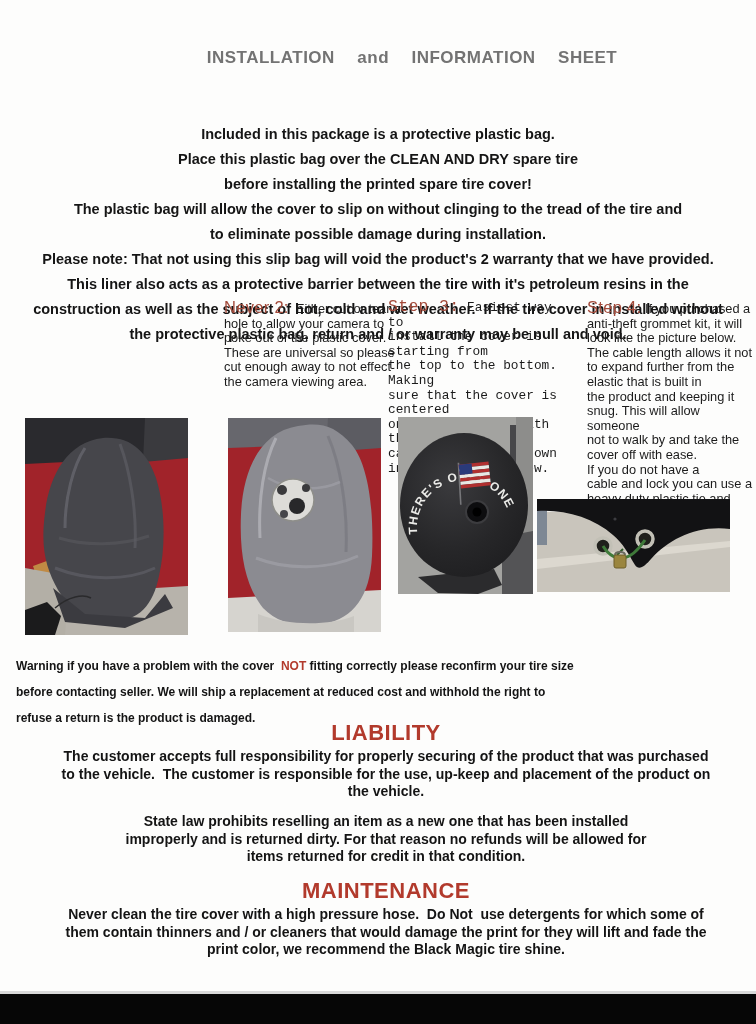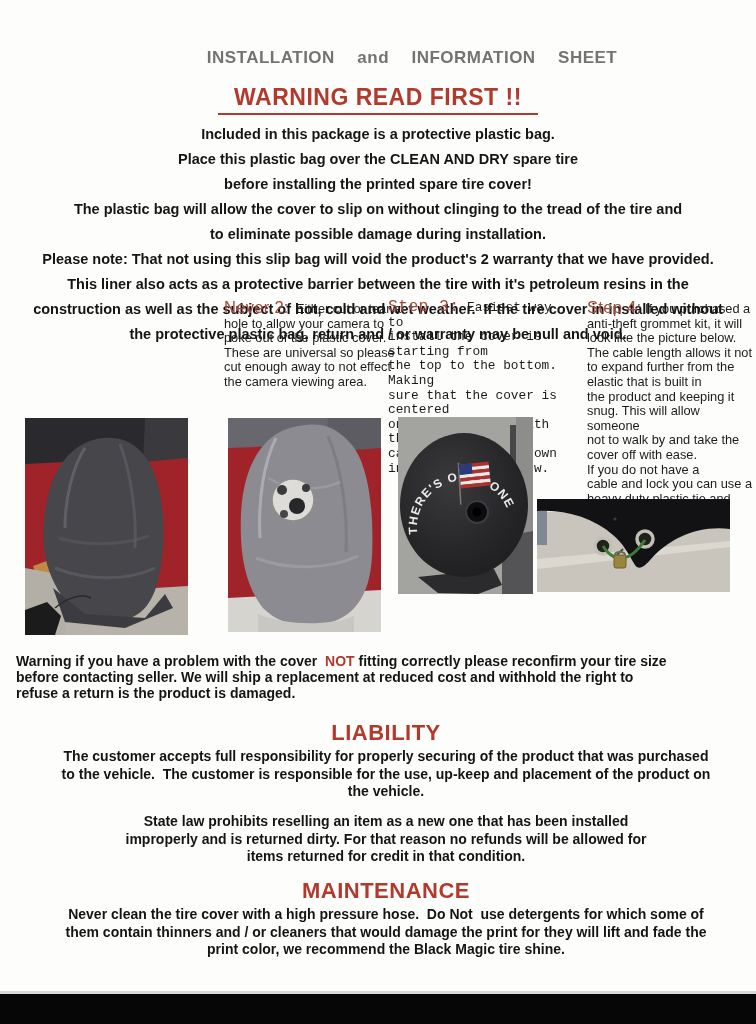--- a/index.html
+++ b/index.html
@@ -32,21 +32,21 @@
   .step3{left:388px;width:182px;font-family:Liberation Mono, monospace;}
   .step4{left:587px;width:167px;}
   .photo{position:absolute;overflow:hidden;background:#cccccc;}
   .photo svg{display:block;width:100%;height:100%;}
   .photo1{left:25px;top:418px;width:163px;height:217px;}
   .photo2{left:228px;top:418px;width:153px;height:214px;}
   .photo3{left:398px;top:417px;width:135px;height:177px;}
   .photo4{left:537px;top:499px;width:193px;height:93px;}
   .note{
     position:absolute;top:653px;left:16px;width:726px;margin:0;
-    font-size:14px;font-weight:bold;line-height:16px;white-space:pre-wrap;
+    font-size:12px;font-weight:bold;line-height:26px;white-space:pre-wrap;
   }
   .note .red-word{color:#b23a2c;}
   .sec-head{
     position:absolute;left:0;width:100%;margin:8px;text-align:center;
     font-size:22px;font-weight:bold;color:#b23a2c;letter-spacing:.5px;
   }
   .liability-head{top:712px;}
   .maintenance-head{top:870px;}
   .center-par{
     position:absolute;left:18px;width:720px;margin:8px;text-align:center;
@@ -58,23 +58,20 @@
   .bottom-line{position:absolute;top:991px;left:0;width:100%;height:3px;background:#d9d9d9;}
   .bottom-bar{position:absolute;top:994px;left:0;width:100%;height:30px;background:#060606;}
 </style>
 </head>
 <body>
 
 <div class="page">
 
   <h1 class="title">INSTALLATION  and  INFORMATION  SHEET</h1>
 
-  <div class="warn-wrap">
-    <h2 class="warn-head">WARNING READ FIRST !!</h2>
-  </div>
 
   <p class="intro">Included in this package is a protective plastic bag.
 Place this plastic bag over the CLEAN AND DRY spare tire
 before installing the printed spare tire cover!
 The plastic bag will allow the cover to slip on without clinging to the tread of the tire and
 to eliminate possible damage during installation.
 Please note: That not using this slip bag will void the product's 2 warranty that we have provided.
 This liner also acts as a protective barrier between the tire with it's petroleum resins in the
 construction as well as the subject of hot, cold and wet weather.  If the tire cover in installed without
 the protective plastic bag, return and / or warranty may be null and void.</p>

